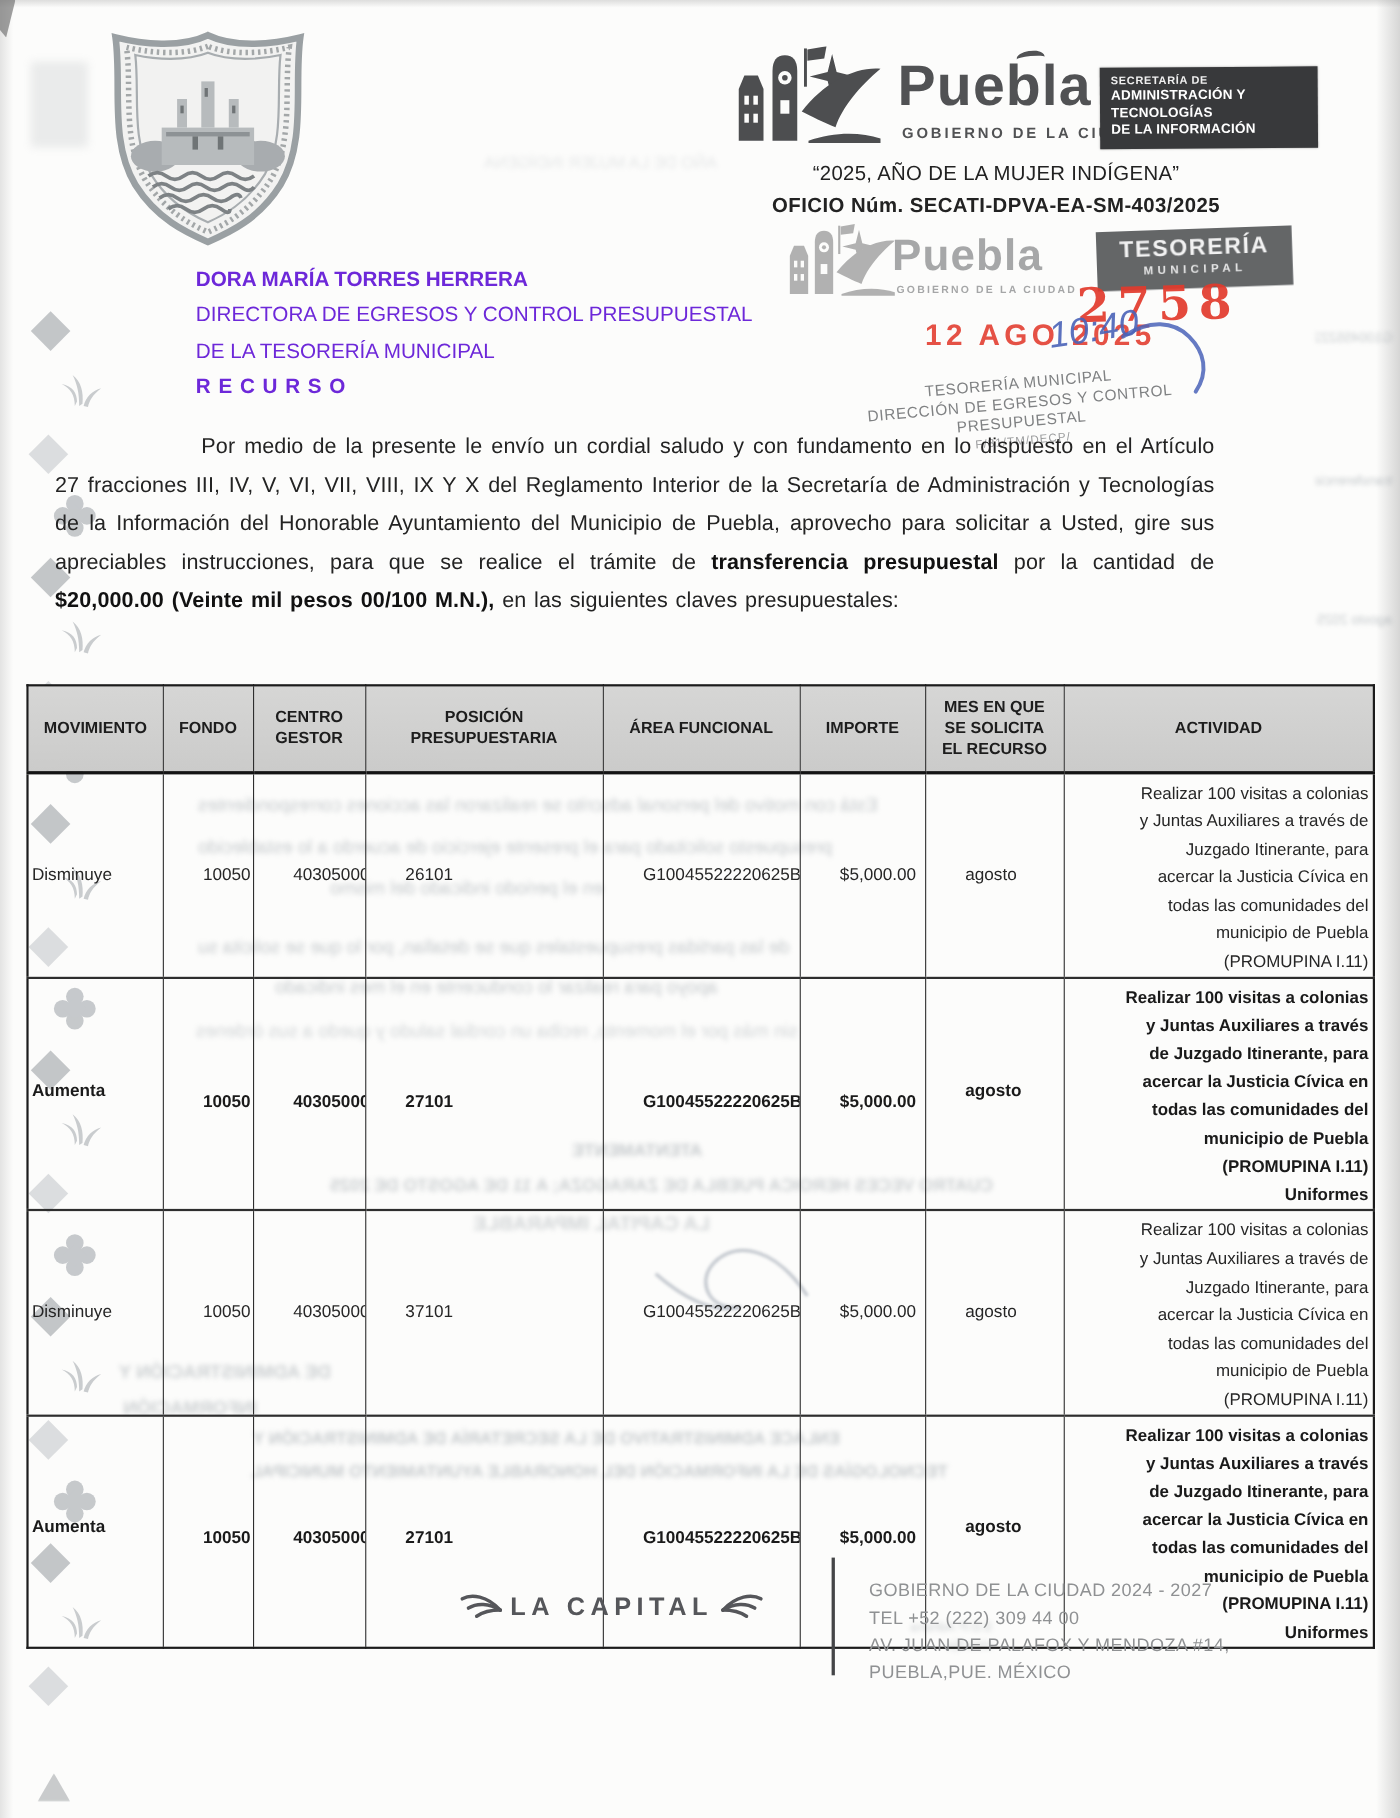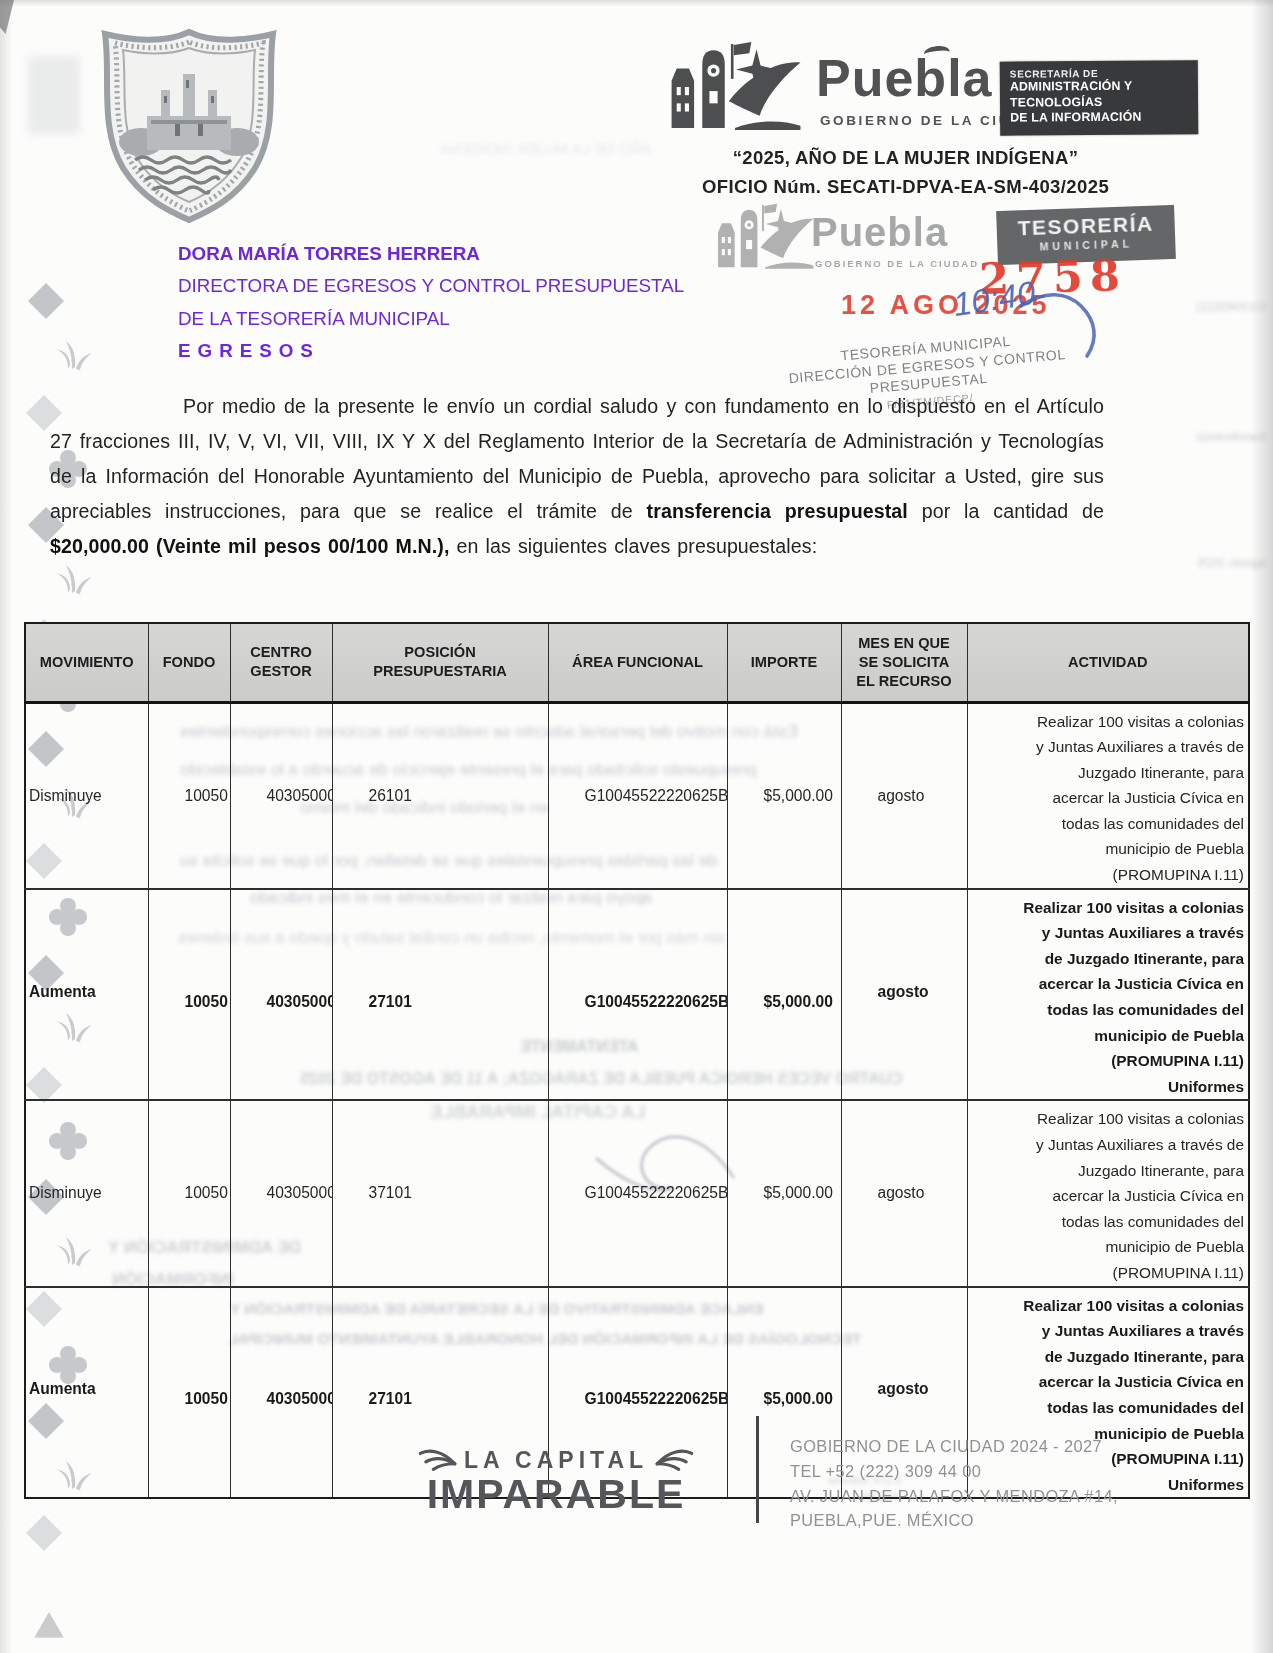--- a/index.html
+++ b/index.html
@@ -31,21 +31,21 @@
   .hdr-word{left:816px;top:48px;font-size:52px;font-weight:800;letter-spacing:1px;color:#515254;}
   .hdr-word .tilde{position:absolute;left:108px;top:-2px;width:26px;height:9px;
     border-top:5px solid #515254;border-radius:60% 60% 0 0;transform:rotate(-6deg);}
   .hdr-tag{left:820px;top:113px;font-size:13.5px;font-weight:bold;letter-spacing:2.6px;color:#515254;}
   .sec-box{left:1000px;top:61px;width:178px;height:60px;background:#38393b;color:#fff;
     padding:7px 10px;transform:rotate(-.4deg);box-shadow:0 0 2px rgba(0,0,0,.4);}
   .sec-box .l1{font-size:10px;letter-spacing:.6px;font-weight:bold;opacity:.92;}
   .sec-box .l2,.sec-box .l3{font-size:12.3px;font-weight:800;letter-spacing:.2px;line-height:15.5px;}
   
   .motto-wrap{left:618px;top:147px;width:575px;text-align:center;}
-  .motto{font-size:18.5px;font-weight:700;letter-spacing:.3px;color:#222;}
+  .motto{font-size:18.5px;font-weight:400;letter-spacing:.3px;color:#222;}
   .oficio{margin-top:7px;font-size:18.5px;font-weight:800;letter-spacing:.4px;color:#222;}
   
   .addr{left:178px;top:238px;font-size:18.8px;line-height:32.4px;color:#6d28d9;}
   .addr .nm{font-weight:800;}
   .addr .pres{font-weight:800;letter-spacing:7px;}
   
   .stamp{left:715px;top:196px;width:480px;height:235px;}
   .stamp-logo{position:absolute;left:0;top:6px;opacity:.55;filter:blur(.4px) grayscale(1);}
   .stamp-word{position:absolute;left:96px;top:14px;font-size:40px;font-weight:800;color:#6e7072;
     opacity:.6;filter:blur(.6px);letter-spacing:1px;}
@@ -265,21 +265,21 @@
 
   <div class="abs motto-wrap">
     <div class="motto">“2025, AÑO DE LA MUJER INDÍGENA”</div>
     <div class="oficio">OFICIO Núm. SECATI-DPVA-EA-SM-403/2025</div>
   </div>
 
   <div class="abs addr">
     <div class="nm">DORA MARÍA TORRES HERRERA</div>
     <div>DIRECTORA DE EGRESOS Y CONTROL PRESUPUESTAL</div>
     <div>DE LA TESORERÍA MUNICIPAL</div>
-    <div class="pres">EGRESOS</div>
+    <div class="pres">RECURSO</div>
   </div>
 
   <div class="abs stamp">
     <svg class="stamp-logo" width="100" height="70" viewBox="0 0 132 88" style="color:#737577">
       <use href="#puebla-icon"></use>
     </svg>
     <div class="stamp-word">Puebla</div>
     <div class="stamp-tag">GOBIERNO DE LA CIUDAD</div>
     <div class="stamp-box">
       <div class="b1">TESORERÍA</div>
@@ -413,16 +413,15 @@
   <div class="abs f-logo">
     <div class="row1">
       <svg width="42" height="28" viewBox="0 0 44 30">
         <use href="#wing-left"></use>
       </svg>
       <span class="cap">LA CAPITAL</span>
       <svg width="42" height="28" viewBox="0 0 44 30" style="transform:scaleX(-1)">
         <use href="#wing-left"></use>
       </svg>
     </div>
-    <div class="imp">IMPARABLE</div>
   </div>
 
 </div>
 
 </body></html>

